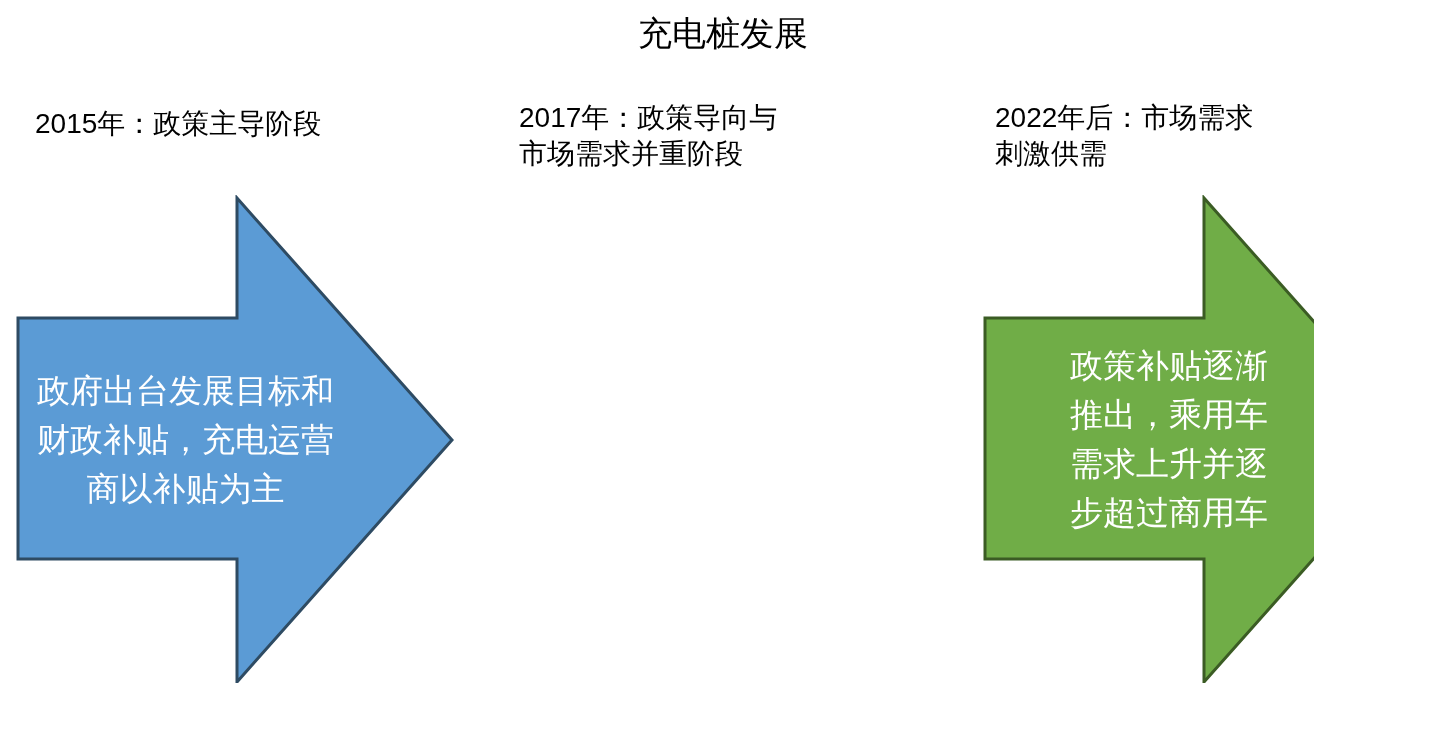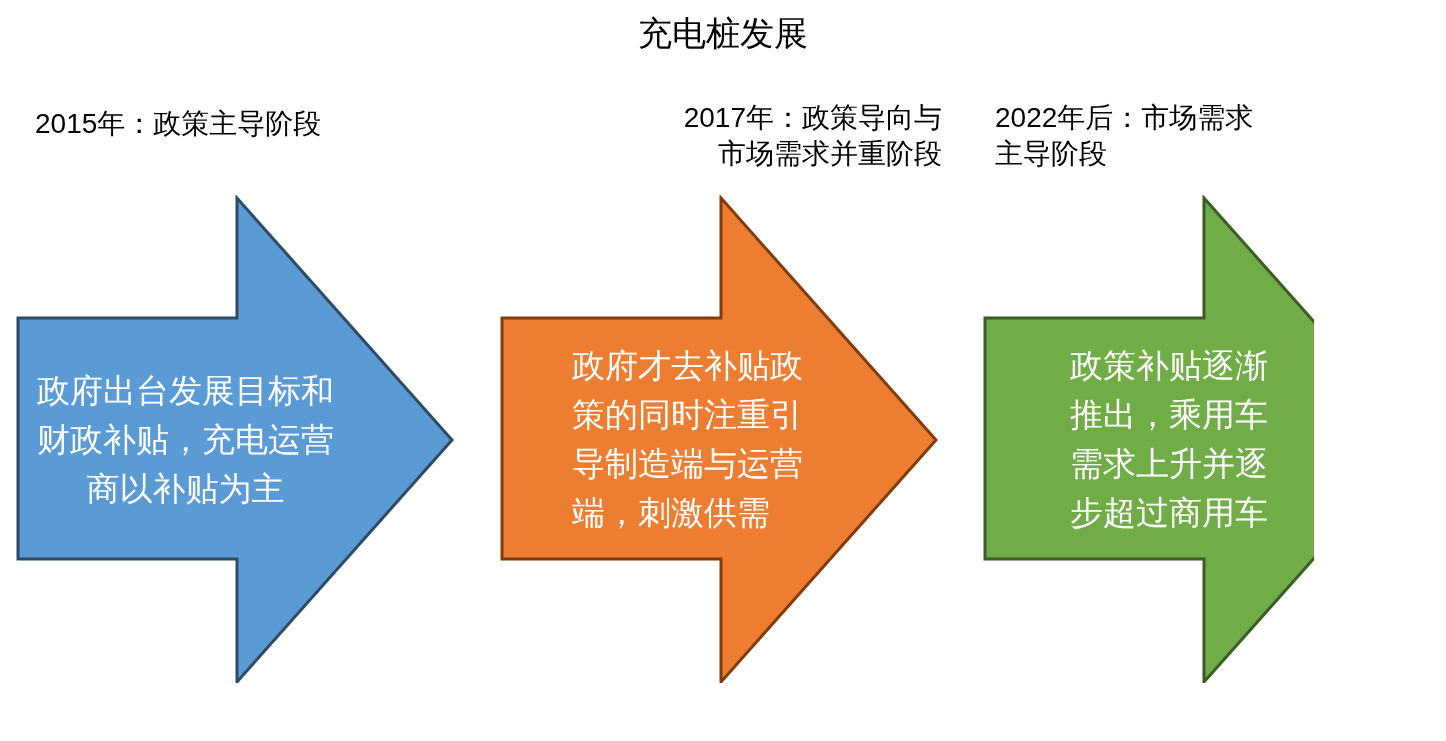--- a/index.html
+++ b/index.html
@@ -35,21 +35,21 @@
   
   .stage-heading {
     position: absolute;
     font-size: 28px;
     line-height: 36px;
     color: #000000;
     white-space: pre-line;
     letter-spacing: 0px;
   }
   #stage-heading-1 { left: 35px;  top: 106px; width: 430px; }
-  #stage-heading-2 { left: 542px; top: 100px; width: 400px; text-align: right; }
+  #stage-heading-2 { left: 519px; top: 100px; width: 400px; }
   #stage-heading-3 { left: 995px; top: 100px; width: 400px; }
 
   
   .arrow-block {
     position: absolute;
     top: 195px;
     width: 440px;
     height: 488px;
   }
   #arrow-block-1 { left: 15px; }
@@ -98,40 +98,31 @@
 <body>
 
 <div id="slide">
 
   <div id="slide-title">充电桩发展</div>
 
   <div class="stage-heading" id="stage-heading-1">2015年：政策主导阶段</div>
   <div class="stage-heading" id="stage-heading-2">2017年：政策导向与
 市场需求并重阶段</div>
   <div class="stage-heading" id="stage-heading-3">2022年后：市场需求
-主导阶段</div>
+刺激供需</div>
 
   <div class="arrow-block" id="arrow-block-1">
     <svg class="arrow-svg" viewBox="0 0 440 488" preserveAspectRatio="none">
       <polygon points="3,123 222,123 222,3 437,245 222,487 222,364 3,364" stroke-width="3" stroke-linejoin="miter" fill="#5B9BD5" stroke="#2E4B63"></polygon>
     </svg>
     <div class="arrow-text" id="arrow-text-1">政府出台发展目标和
 财政补贴，充电运营
 商以补贴为主</div>
   </div>
 
-  <div class="arrow-block" id="arrow-block-2">
-    <svg class="arrow-svg" viewBox="0 0 440 488" preserveAspectRatio="none">
-      <polygon points="3,123 222,123 222,3 437,245 222,487 222,364 3,364" stroke-width="3" stroke-linejoin="miter" fill="#ED7D31" stroke="#813C09"></polygon>
-    </svg>
-    <div class="arrow-text" id="arrow-text-2">政府才去补贴政
-策的同时注重引
-导制造端与运营
-端，刺激供需</div>
-  </div>
 
   <div class="arrow-block" id="arrow-block-3">
     <svg class="arrow-svg" viewBox="0 0 440 488" preserveAspectRatio="none">
       <polygon points="3,123 222,123 222,3 437,245 222,487 222,364 3,364" stroke-width="3" stroke-linejoin="miter" fill="#70AD47" stroke="#3B5C24"></polygon>
     </svg>
     <div class="arrow-text" id="arrow-text-3">政策补贴逐渐
 推出，乘用车
 需求上升并逐
 步超过商用车</div>
   </div>

